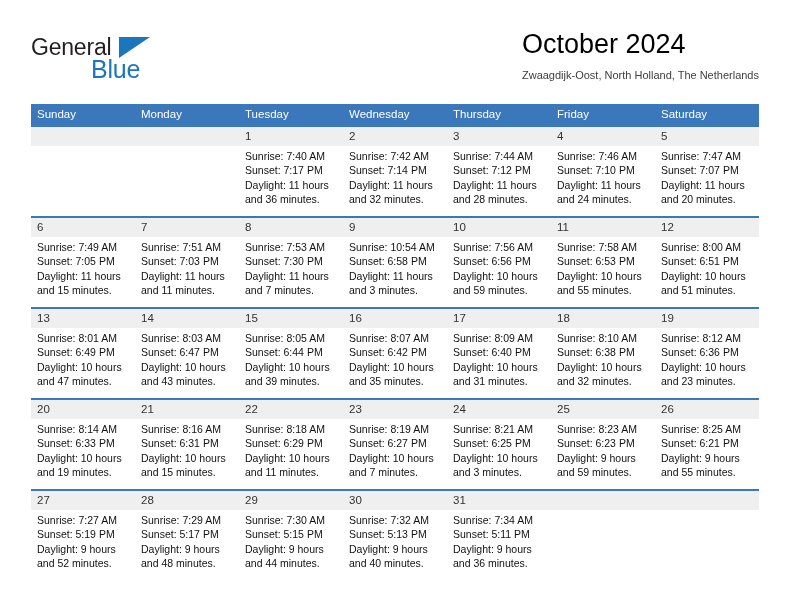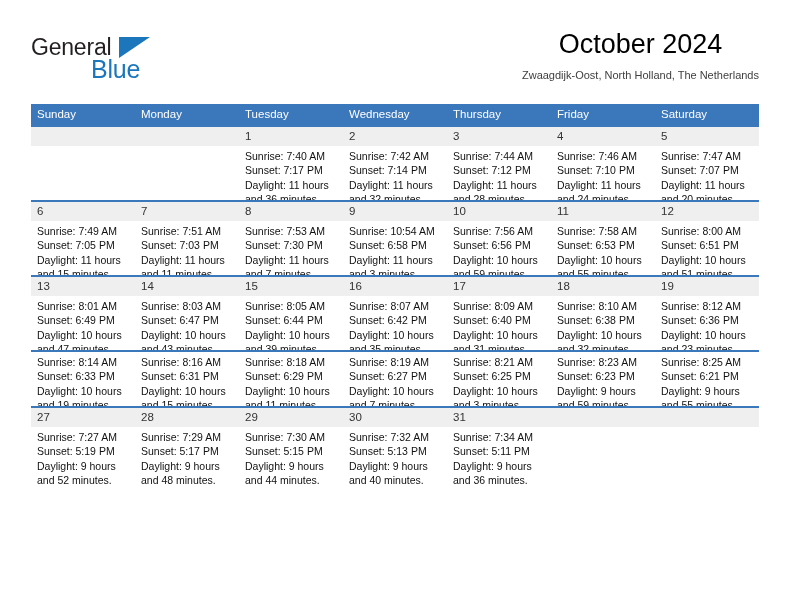--- a/index.html
+++ b/index.html
@@ -63,21 +63,21 @@
     width: 0;
     height: 0;
     border-left: 31px solid #1b76bc;
     border-bottom: 21px solid transparent;
   }
 
   .title-block {
     position: absolute;
     right: 0;
     top: 0;
-    text-align: center;
+    text-align: left;
   }
   .cal-title {
     font-size: 27px;
     line-height: 32px;
     color: #000000;
     white-space: nowrap;
   }
   .cal-subtitle {
     margin-top: 6px;
     font-size: 11px;
@@ -118,21 +118,21 @@
     border-top: none;
   }
   .week-daynums {
     display: flex;
     background: #efefef;
     height: 19px;
   }
   .week-body {
     display: flex;
     background: #ffffff;
-    height: 54px;
+    height: 70px;
   }
   .daynum {
     flex: 1 1 0;
     box-sizing: border-box;
     padding-left: 6px;
     font-size: 11.5px;
     line-height: 19px;
     color: #333333;
   }
   .daycell {
@@ -345,20 +345,29 @@
         <div class="daycell">
           <div class="ln">Sunrise: 8:12 AM</div>
           <div class="ln">Sunset: 6:36 PM</div>
           <div class="ln">Daylight: 10 hours</div>
           <div class="ln">and 23 minutes.</div>
         </div>
       </div>
     </div>
 
     <div class="week">
+      <div class="week-daynums">
+        <div class="daynum">20</div>
+        <div class="daynum">21</div>
+        <div class="daynum">22</div>
+        <div class="daynum">23</div>
+        <div class="daynum">24</div>
+        <div class="daynum">25</div>
+        <div class="daynum">26</div>
+      </div>
       <div class="week-body">
         <div class="daycell">
           <div class="ln">Sunrise: 8:14 AM</div>
           <div class="ln">Sunset: 6:33 PM</div>
           <div class="ln">Daylight: 10 hours</div>
           <div class="ln">and 19 minutes.</div>
         </div>
         <div class="daycell">
           <div class="ln">Sunrise: 8:16 AM</div>
           <div class="ln">Sunset: 6:31 PM</div>

